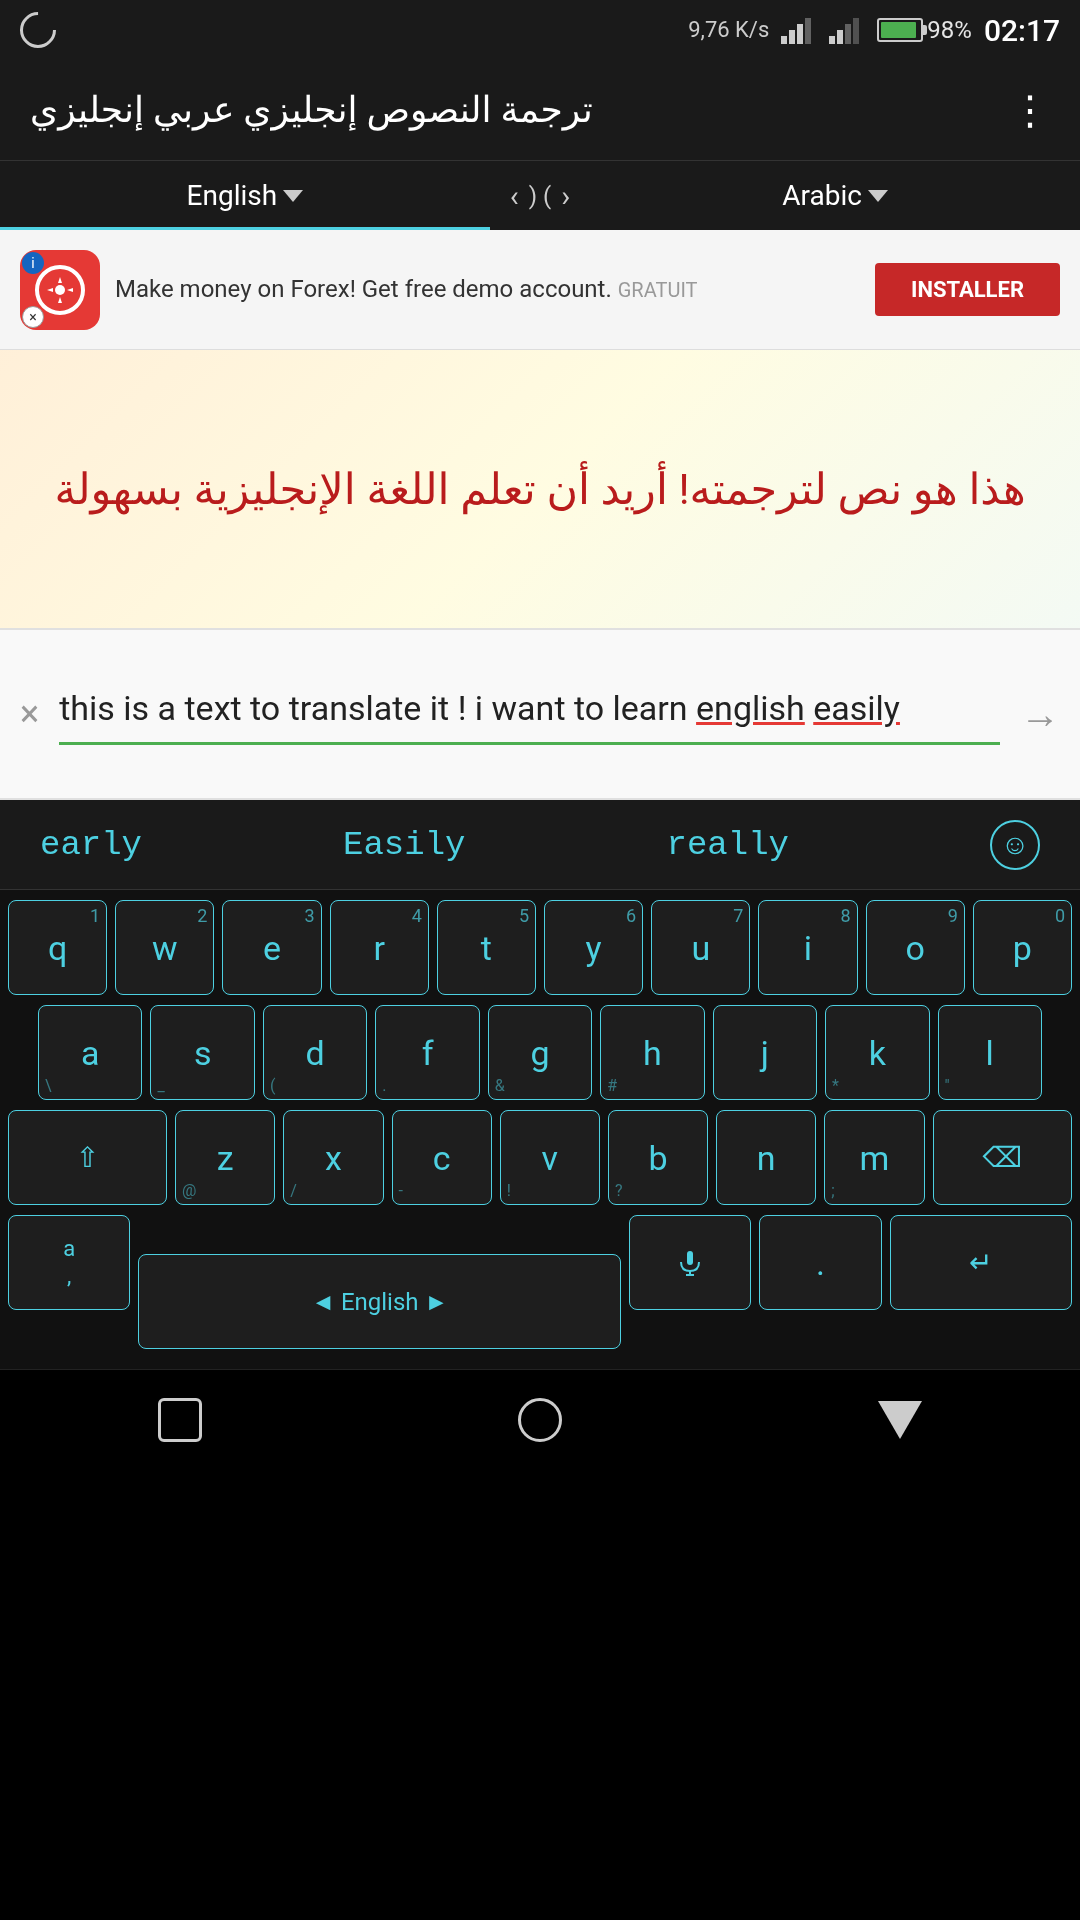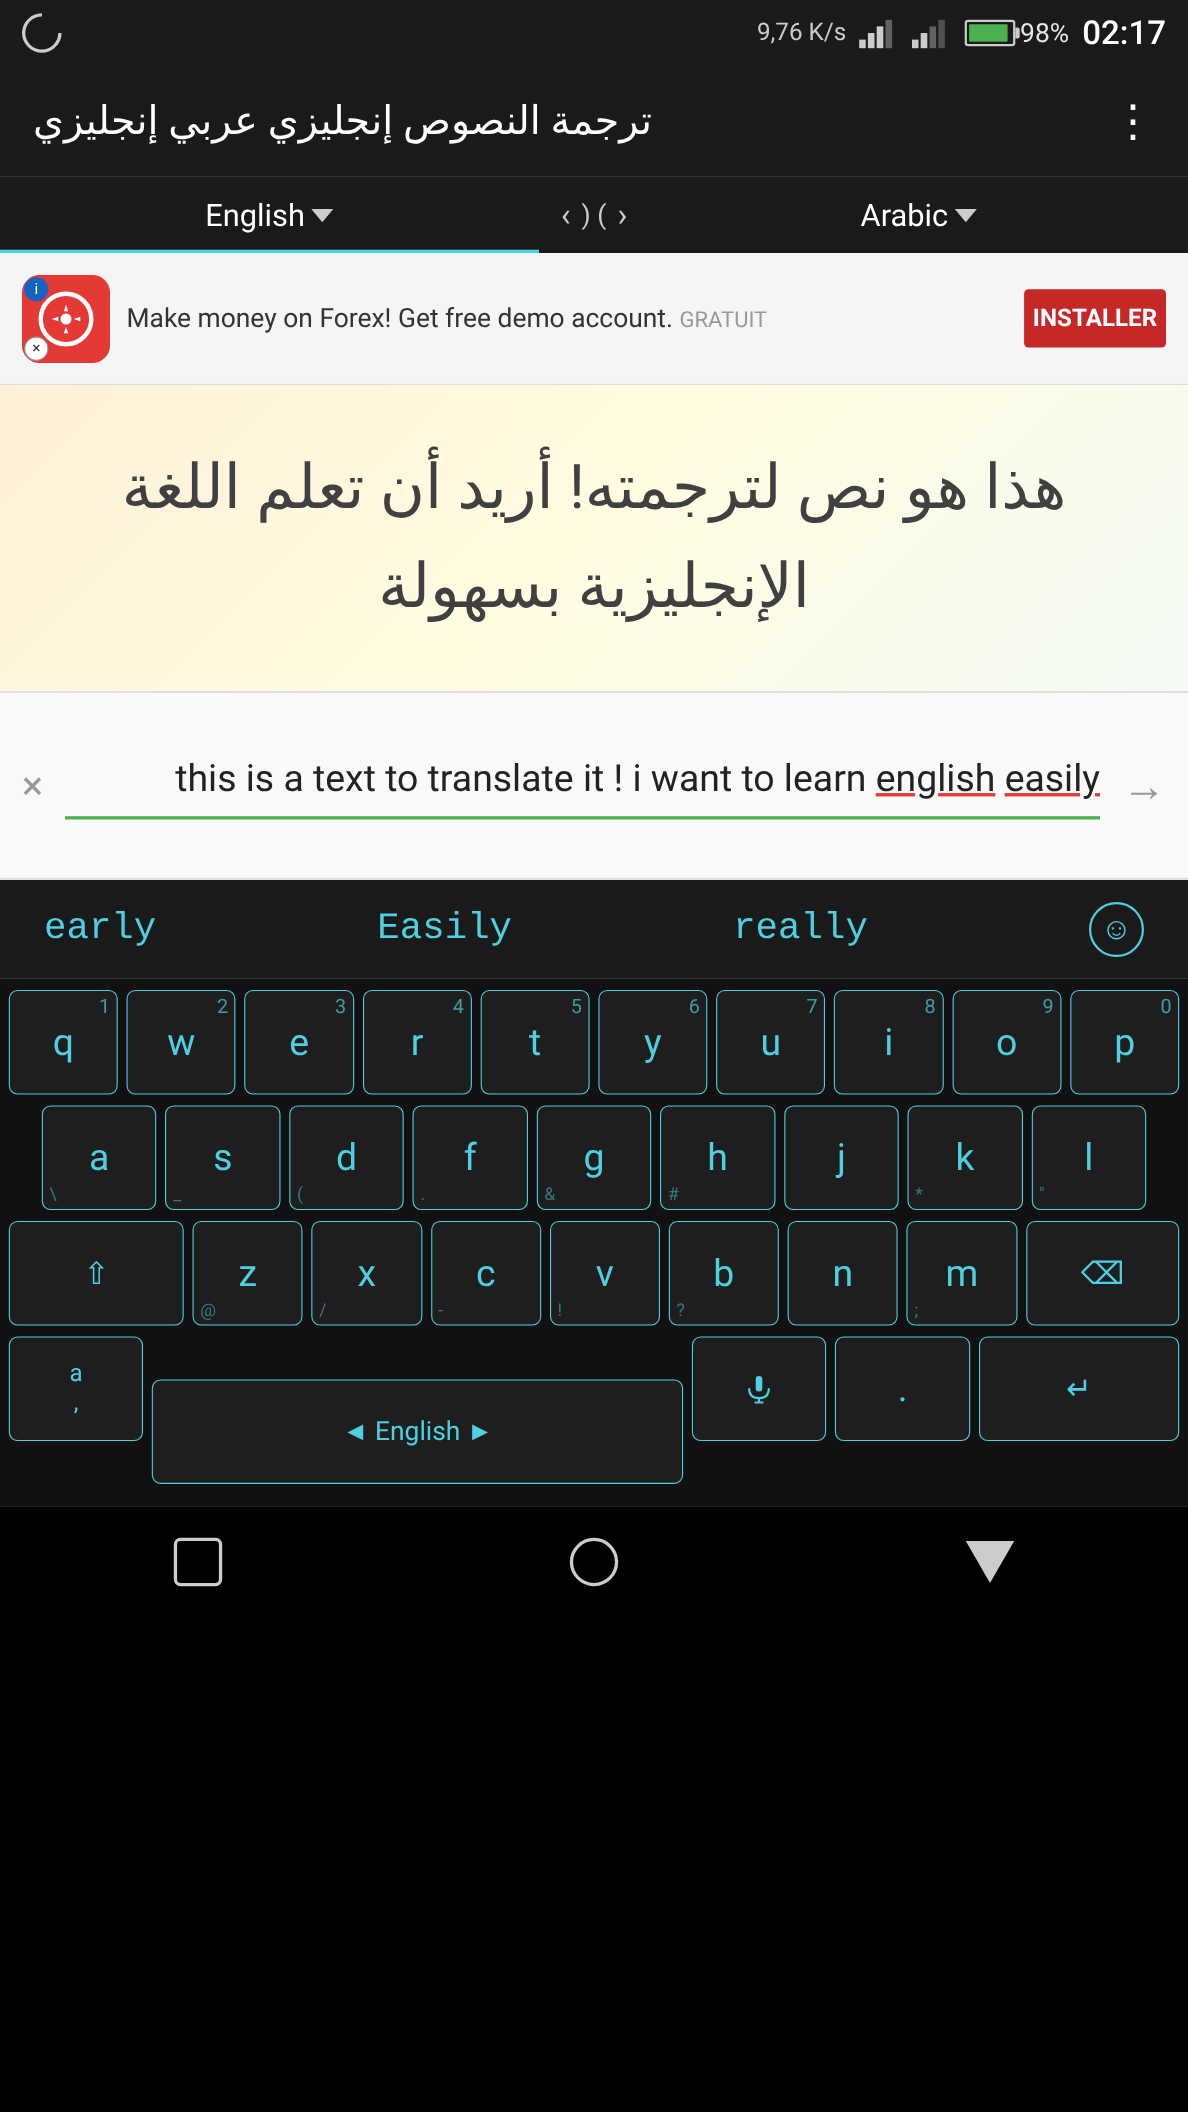--- a/index.html
+++ b/index.html
@@ -215,21 +215,21 @@
     }
     .ad-gratuit {
       color: #999;
       font-size: 20px;
     }
     .ad-install-btn {
       background: #c62828;
       color: #fff;
       font-size: 22px;
       font-weight: bold;
-      padding: 14px 8px;
+      padding: 14px 36px;
       border-radius: 4px;
       flex-shrink: 0;
     }
 
     
     .translation-display {
       width: 100%;
       min-height: 280px;
       background: #fff;
       display: flex;
@@ -240,22 +240,22 @@
       position: relative;
       overflow: hidden;
     }
     .translation-bg {
       position: absolute;
       top: 0; left: 0; right: 0; bottom: 0;
       background: linear-gradient(135deg, #ffe0b2 0%, #fff9c4 50%, #e8f5e9 100%);
       opacity: 0.5;
     }
     .arabic-text {
-      color: #404040;
-      font-size: 56px;
+      color: #b91c1c;
+      font-size: 43px;
       text-align: center;
       direction: rtl;
       line-height: 1.6;
       position: relative;
       z-index: 1;
     }
 
     
     .input-area {
       width: 100%;
@@ -273,21 +273,20 @@
       flex-shrink: 0;
       cursor: pointer;
     }
     .input-text-wrap {
       flex: 1;
     }
     .input-text {
       font-size: 34px;
       color: #222;
       line-height: 1.5;
-      text-align: right;
     }
     .input-underline {
       height: 3px;
       background: #4CAF50;
       margin-top: 8px;
     }
     .translate-btn {
       color: #999;
       font-size: 40px;
       flex-shrink: 0;

